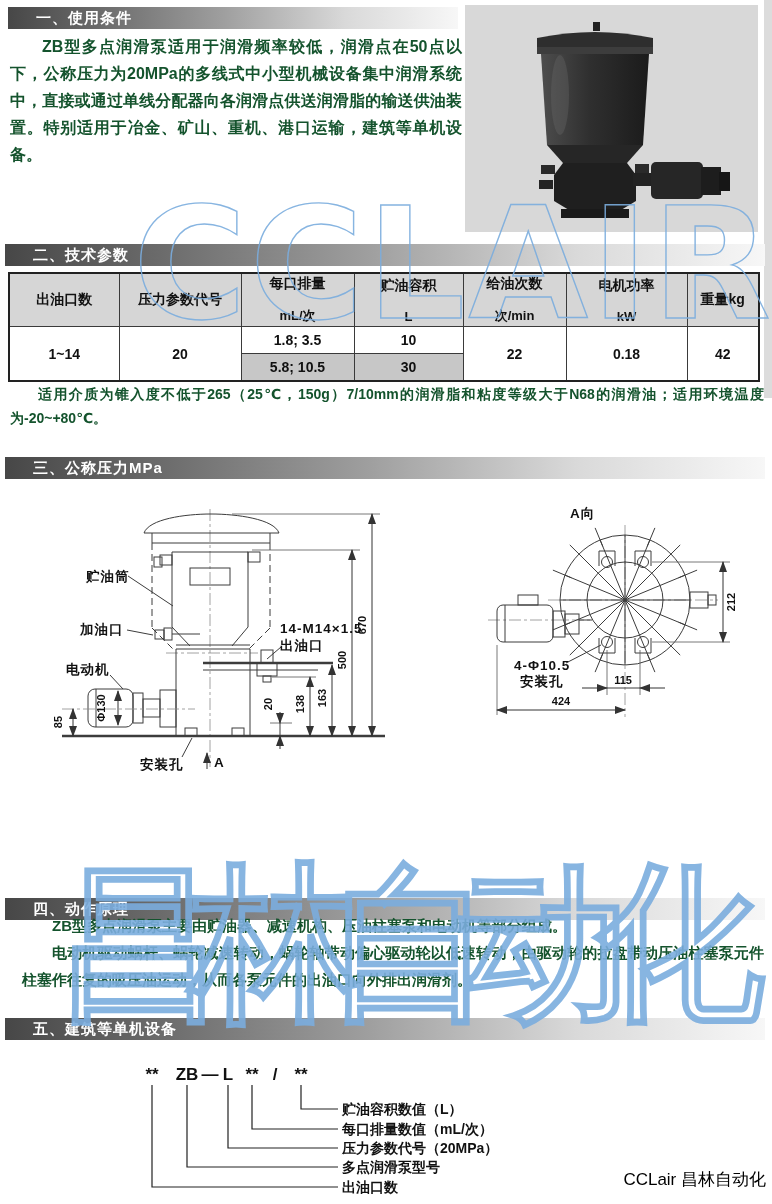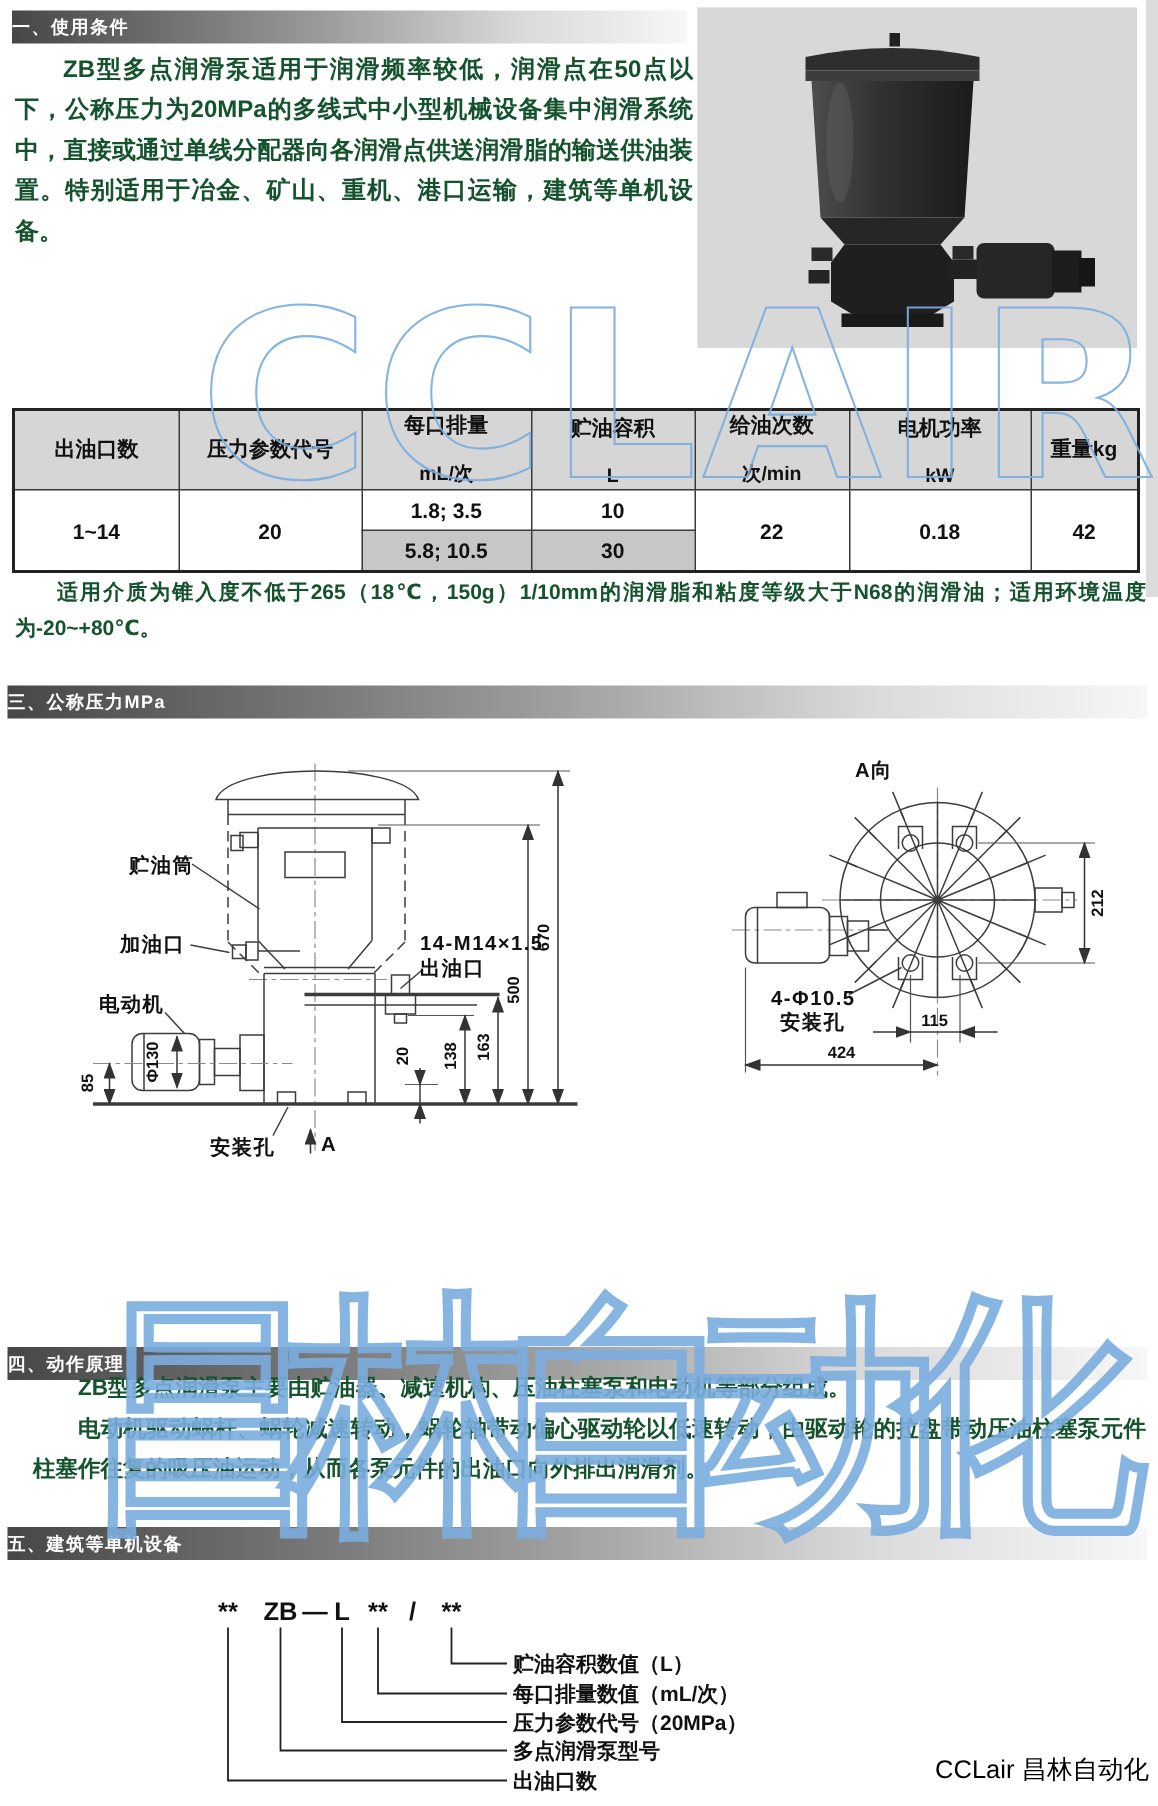--- a/index.html
+++ b/index.html
@@ -2,22 +2,22 @@
 <html><head>
 <meta charset="utf-8">
 <style>
   html,body{margin:0;padding:0;background:#fff;}
   .page{position:relative;width:772px;height:1204px;background:#ffffff;overflow:hidden;
         font-family:"Liberation Sans","DejaVu Sans",sans-serif;color:#111;}
   .abs{position:absolute;}
   
   .secbar{position:absolute;height:22px;
           background:linear-gradient(90deg,#474747 0%,#6e6e6e 22%,#9f9f9f 48%,#d9d9d9 75%,#f7f7f7 100%);
-          color:#fff;font-weight:bold;font-size:12px;line-height:22px;
-          box-sizing:border-box;letter-spacing:1px;}
+          color:#fff;font-weight:bold;font-size:15px;line-height:22px;
+          padding-left:28px;box-sizing:border-box;letter-spacing:1px;}
   
   .para{position:absolute;text-align:justify;font-weight:600;color:#14532d;}
   .p1{left:10px;top:33px;width:452px;font-size:16px;line-height:27px;text-indent:2em;}
   .p2{left:10px;top:382px;width:754px;font-size:14px;line-height:24px;text-indent:2em;}
   .p4{font-size:15px;line-height:27px;text-indent:2em;margin:0 0 0 12px;}
   .principle{position:absolute;left:10px;top:912px;width:754px;}
   
   .photo{position:absolute;left:465px;top:5px;width:293px;height:227px;background:#d8d8d8;}
   .edgestrip{position:absolute;left:764px;top:0;width:8px;height:398px;background:#dcdcdc;}
   
@@ -77,20 +77,23 @@
       <rect x="168" y="168" width="22" height="13" fill="#222"></rect>
       <rect x="186" y="157" width="52" height="37" rx="5" fill="#262626"></rect>
       <rect x="236" y="162" width="20" height="28" fill="#1d1d1d"></rect>
       <rect x="254" y="167" width="11" height="19" fill="#161616"></rect>
       <ellipse cx="95" cy="90" rx="9" ry="40" fill="#6a6a6a" opacity="0.35"></ellipse>
     </svg>
   </div>
 
   <div class="para p1">ZB型多点润滑泵适用于润滑频率较低，润滑点在50点以下，公称压力为20MPa的多线式中小型机械设备集中润滑系统中，直接或通过单线分配器向各润滑点供送润滑脂的输送供油装置。特别适用于冶金、矿山、重机、港口运输，建筑等单机设备。</div>
 
+  <div class="secbar" style="left:5px;top:244px;width:760px;">
+    <span>二、技术参数</span>
+  </div>
 
   <table class="spec">
     <colgroup>
       <col style="width:110px">
         <col style="width:122px">
         <col style="width:113px">
         <col style="width:109px">
       <col style="width:103px">
         <col style="width:121px">
         <col style="width:72px">
@@ -132,21 +135,21 @@
       <td rowspan="2">0.18</td>
       <td rowspan="2">42</td>
     </tr>
     <tr>
       <td class="gray">5.8; 10.5</td>
       <td class="gray">30</td>
     </tr>
   </tbody>
     </table>
 
-  <div class="para p2">适用介质为锥入度不低于265（18℃，150g）1/10mm的润滑脂和粘度等级大于N68的润滑油；适用环境温度为-20~+80℃。</div>
+  <div class="para p2">适用介质为锥入度不低于265（25℃，150g）7/10mm的润滑脂和粘度等级大于N68的润滑油；适用环境温度为-20~+80℃。</div>
 
   <div class="secbar" style="left:5px;top:457px;width:760px;">
     <span>三、公称压力MPa</span>
   </div>
 
   <svg class="abs" style="left:0;top:485px;" width="772" height="332" viewBox="0 0 772 332">
     <defs>
       <marker id="ar" markerWidth="11" markerHeight="8" refX="10" refY="4" orient="auto-start-reverse">
         <path d="M0,0 L11,4 L0,8 Z" fill="#333"></path>
       </marker>

